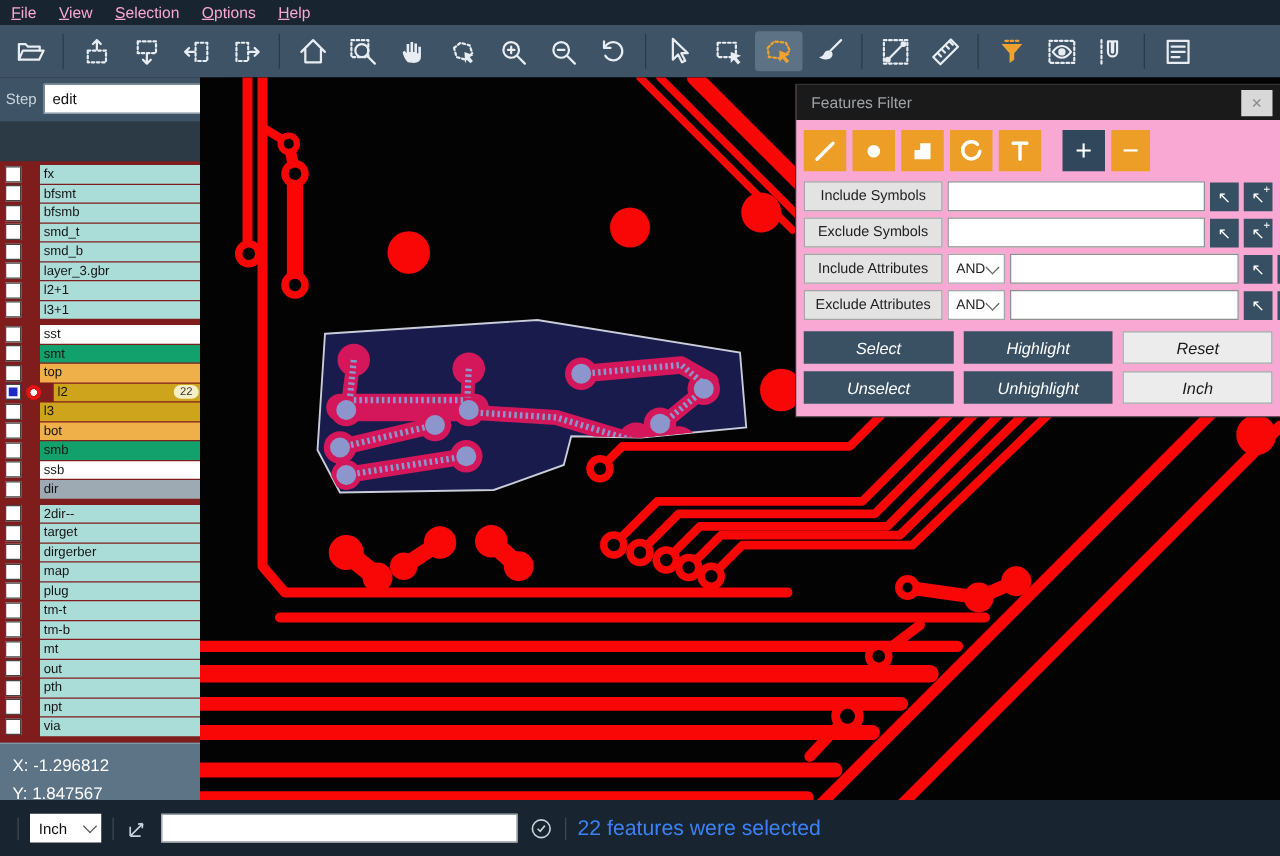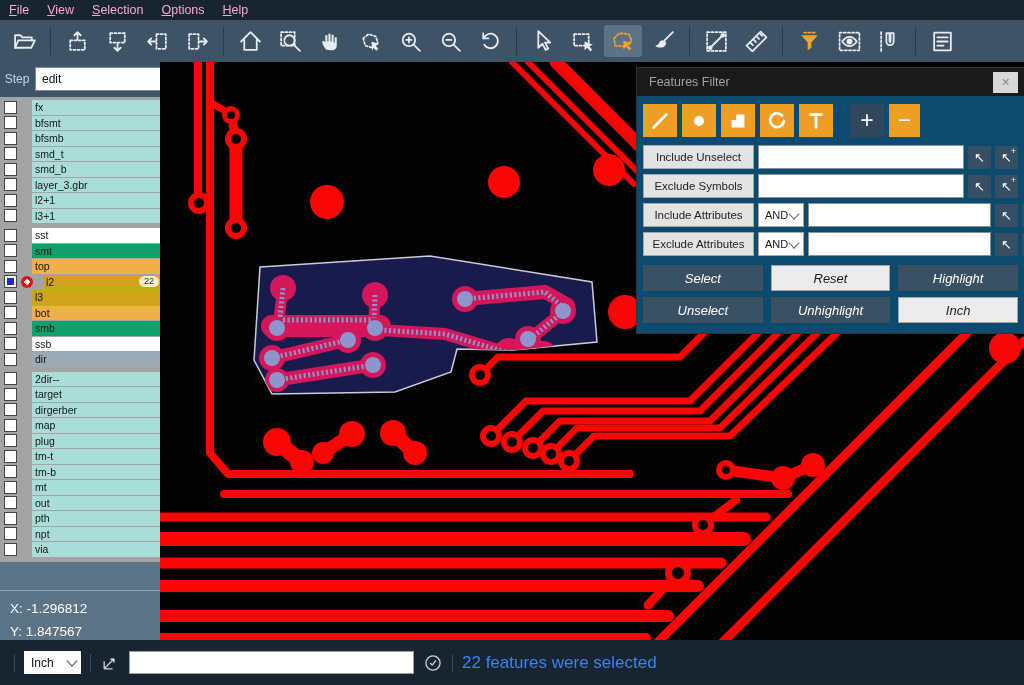--- a/index.html
+++ b/index.html
@@ -21,21 +21,21 @@
   .tsep{width:1px;height:28px;background:#2C3A47;margin:0 5px;flex:0 0 auto;}
   
   .sidebar{position:absolute;top:62px;left:0;width:184px;bottom:33px;background:#2C3A46;
            display:flex;flex-direction:column;}
   .steprow{background:#3E5366;padding:5px 3px 6px 3px;display:flex;align-items:center;gap:4px;}
   .steplabel{color:#C9D4DC;font-size:12px;width:28px;text-align:center;}
   .stepselect{flex:1;background:#fff;height:22px;display:flex;align-items:center;font-size:12px;
               color:#111;padding-left:6px;border:1px solid #7A8A96;}
   .chev{width:7px;height:7px;border-right:1.5px solid #666;border-bottom:1.5px solid #666;
         transform:rotate(45deg);margin-left:auto;margin-right:7px;margin-top:-3px;flex:0 0 auto;}
-  .lists{position:relative;padding:3px 8px 0 0;background:#a3a3a3;}
+  .lists{position:relative;padding:3px 8px 0 0;background:#7f1d1d;margin-top:32px;}
   .gutter{position:absolute;right:0;top:0;bottom:0;width:8px;background:#56697A;}
   .lgroup{margin-bottom:5px;}
   .lrow{display:flex;align-items:center;height:14.5px;margin-bottom:1px;}
   .cb{width:13px;height:13px;background:#fff;border:1px solid #444;margin-left:4px;
       box-sizing:border-box;flex:0 0 auto;}
   .cb.on{background:#1D2BC4;box-shadow:inset 0 0 0 2px #fff;}
   .dot{width:12px;height:12px;border-radius:50%;margin-left:4px;flex:0 0 auto;
        background:radial-gradient(circle,#fff 0 2.5px,#E51212 2.8px);}
   .cell{flex:1;height:100%;margin-left:15px;display:flex;align-items:center;font-size:10.5px;
         color:#161616;padding:0 3px;overflow:hidden;white-space:nowrap;}
@@ -45,21 +45,21 @@
   .badge{margin-left:auto;background:#F5EFC5;border-radius:7px;font-size:9px;padding:0 5px;
          height:11px;line-height:11px;color:#333;flex:0 0 auto;}
   .gridico{margin-left:3px;flex:0 0 auto;display:flex;}
   .spacer{flex:1;background:#5C7486;}
   .coords{background:#5C7486;border-top:1px solid #90A4B1;padding:7px 10px 9px;color:#FFF;
           font-size:13.5px;line-height:1.65;}
   
   .canvas{position:absolute;left:160px;top:62px;right:0;bottom:33px;background:#000;}
   .canvas svg{position:absolute;inset:0;width:100%;height:100%;}
   
-  .dialog{position:absolute;left:637px;top:68px;width:387px;height:265px;background:#0c4a6e;
+  .dialog{position:absolute;left:637px;top:68px;width:387px;height:265px;background:#f9a8d4;
           box-shadow:0 0 0 1px #333;box-sizing:border-box;}
   .dtitle{height:28px;background:#1A1A1A;display:flex;align-items:center;padding:0 6px 0 12px;
           color:#9FA3A6;font-size:12.5px;}
   .dclose{margin-left:auto;width:25px;height:21px;background:#D8D8D8;color:#8A8A8A;
           display:flex;align-items:center;justify-content:center;font-size:11px;}
   .dbody{padding:5px 6px 0 6px;}
   .toolrow{display:flex;align-items:center;gap:5px;margin:3px 0 8px;}
   .toolbtn{width:34px;height:33px;background:#EC9E26;display:flex;align-items:center;
            justify-content:center;color:#fff;flex:0 0 auto;}
   .toolbtn svg{width:22px;height:22px;}
@@ -688,21 +688,21 @@
                   <path d="M6,5 h12 M12,5 V19" stroke-width="3"></path>
                 </svg>
               </span>
             </div>
           </span>
         <div class="plusbtn">+</div>
         <div class="minusbtn">−</div>
       </div>
       <div id="dlg-rows">
           <div class="frow">
-            <div class="flabel">Include Unselect</div>
+            <div class="flabel">Include Symbols</div>
             <input class="finput" style="">
             <div class="fpick">↖</div>
             <div class="fpick">↖<i>+</i></div>
           </div>
           <div class="frow">
             <div class="flabel">Exclude Symbols</div>
             <input class="finput" style="">
             <div class="fpick">↖</div>
             <div class="fpick">↖<i>+</i></div>
           </div>
@@ -722,22 +722,22 @@
               <span>AND</span>
               <span class="chev"></span>
             </div>
             <input class="finput" style="">
             <div class="fpick">↖</div>
             <div class="fpick">↖</div>
           </div>
         </div>
       <div class="actions" id="dlg-actions">
           <div class="abtn dark">Select</div>
+          <div class="abtn dark">Highlight</div>
           <div class="abtn light">Reset</div>
-          <div class="abtn dark">Highlight</div>
           <div class="abtn dark">Unselect</div>
           <div class="abtn dark">Unhighlight</div>
           <div class="abtn light">Inch</div>
         </div>
     </div>
   </div>
 
   <div class="statusbar">
     <div class="ssep"></div>
     <div class="unit">

